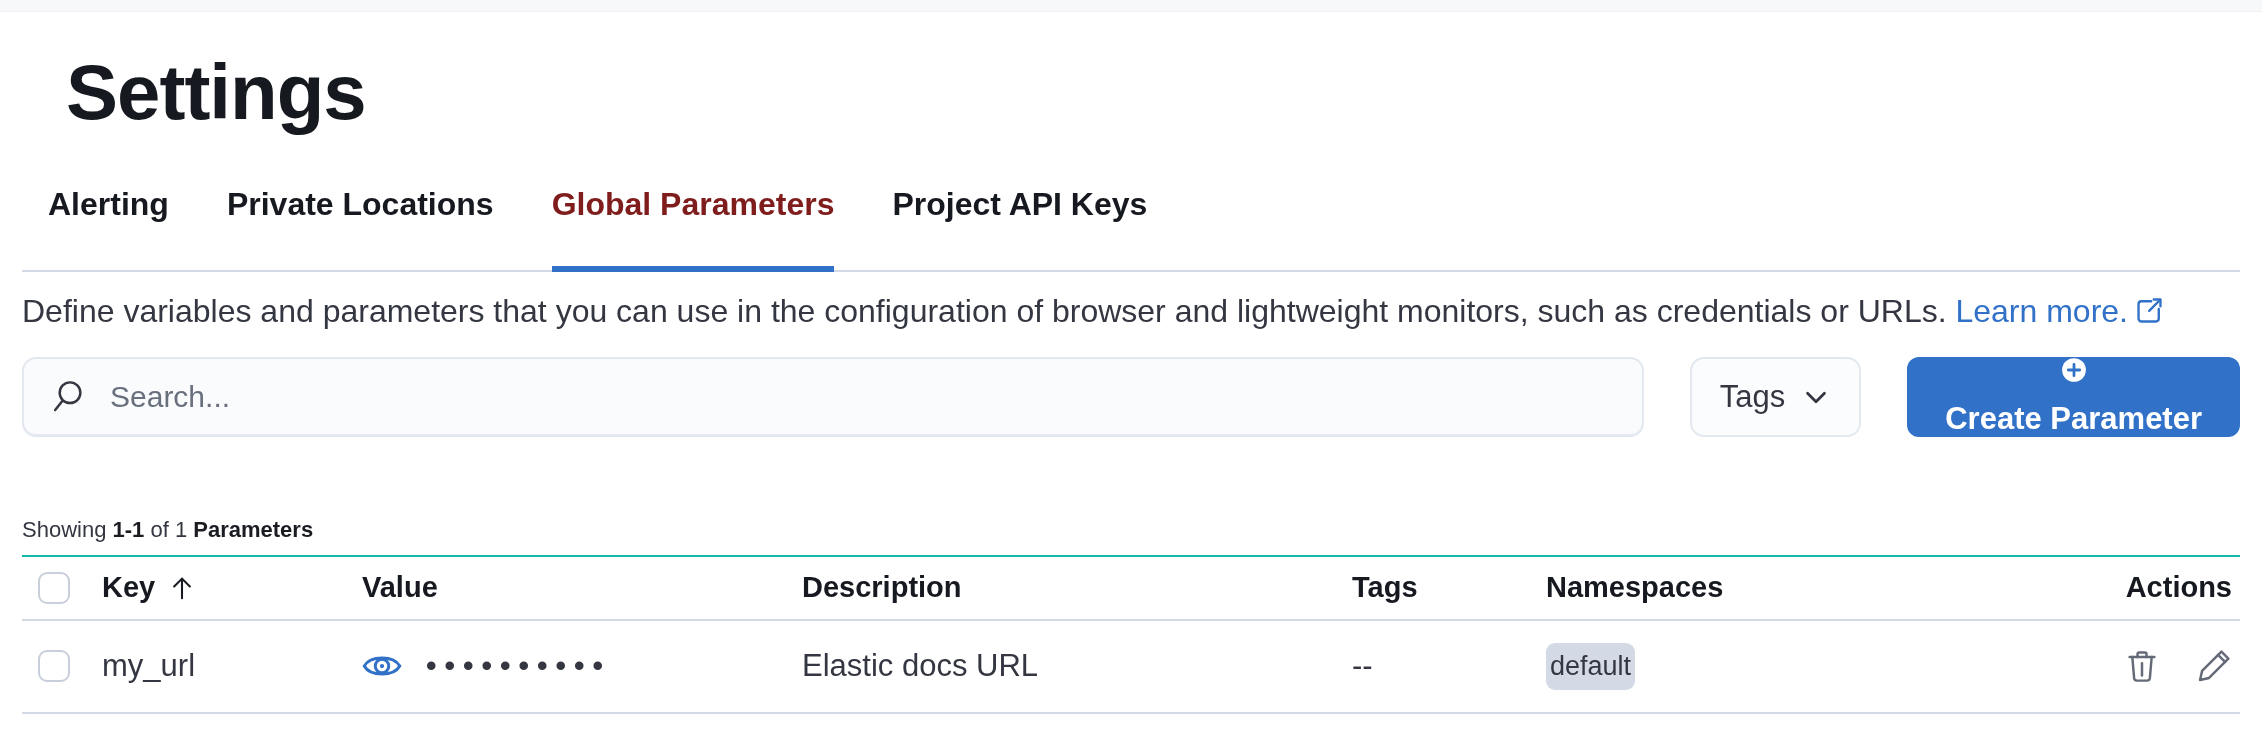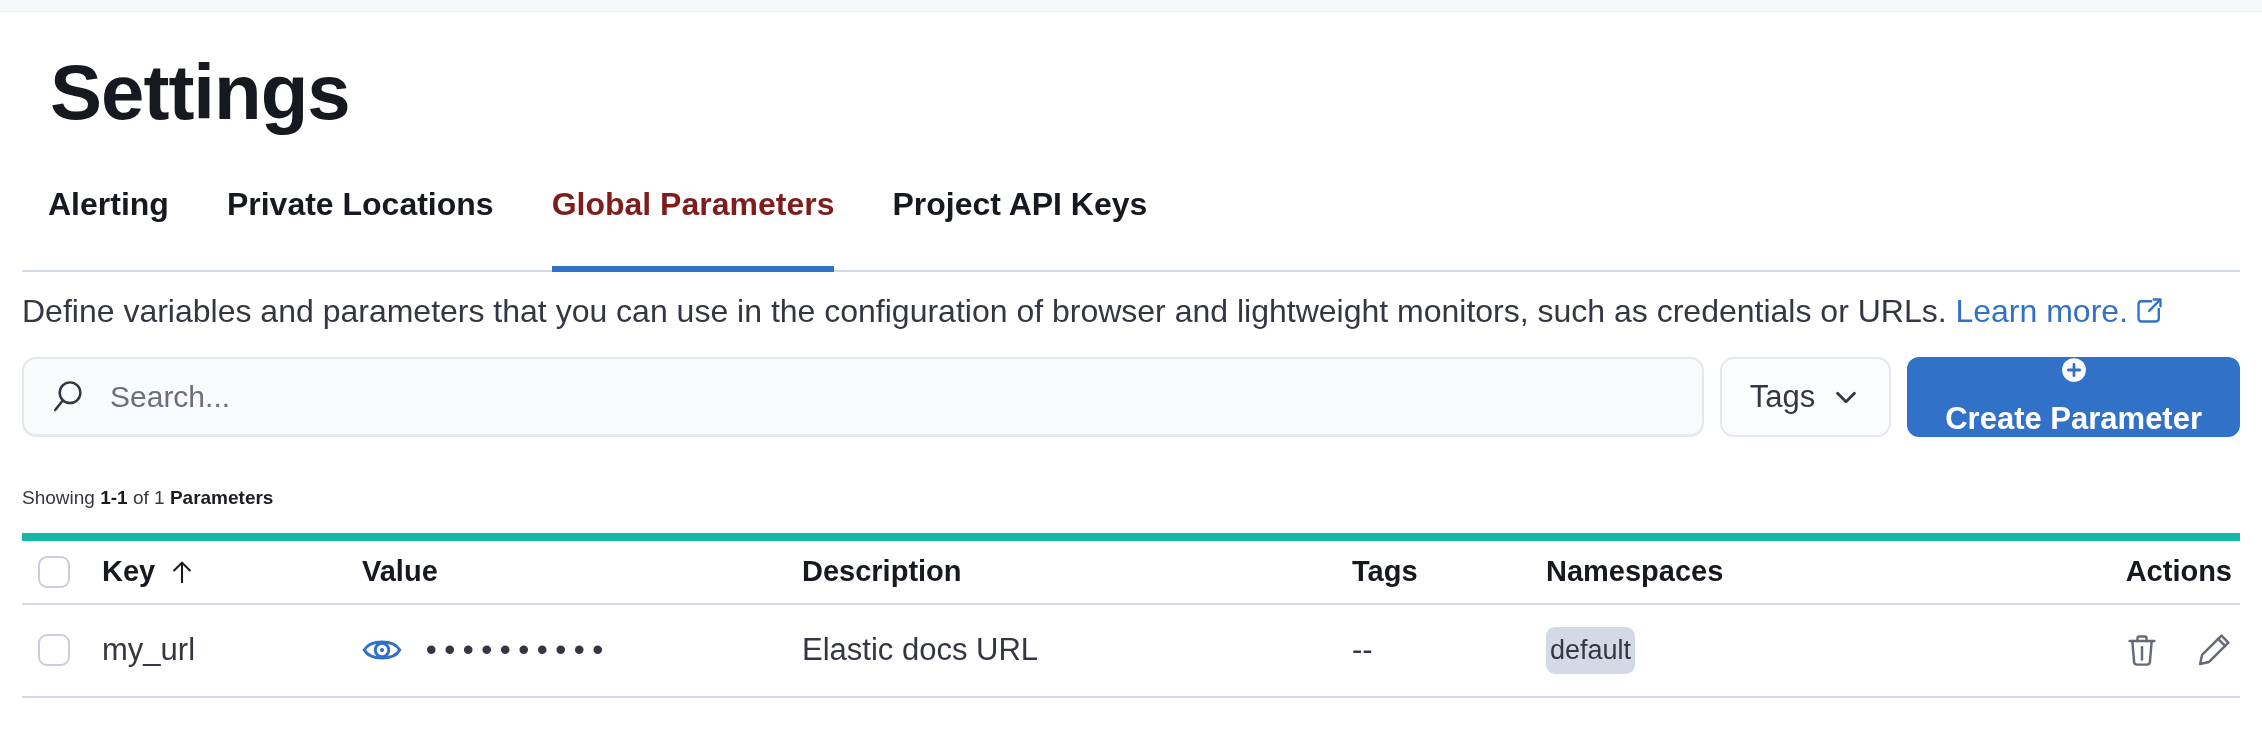--- a/index.html
+++ b/index.html
@@ -11,21 +11,21 @@
   }
   .top-strip {
     height: 12px;
     background: #f7f8fa;
     border-bottom: 1px solid #eef0f4;
   }
   .page { padding: 0 22px; }
 
   
   .page-title {
-    margin: 34px 0 0 28px;
+    margin: 34px 0 0 44px;
     font-size: 78px;
     font-weight: 700;
     color: #16191f;
     letter-spacing: -1px;
     line-height: 1.2;
   }
 
   
   .tabs {
     display: flex;
@@ -59,21 +59,21 @@
     color: #3171c7;
     text-decoration: none;
     font-weight: 400;
   }
   .ext-icon { vertical-align: -2px; margin-left: 8px; }
 
   
   .toolbar {
     display: flex;
     align-items: stretch;
-    gap: 16px;
+    gap: 46px;
     margin-top: 22px;
     height: 80px;
   }
   .search-box {
     flex: 1;
     display: flex;
     align-items: center;
     gap: 24px;
     background: #fafbfd;
     border: 2px solid #e3e8f0;
@@ -117,28 +117,28 @@
     font-size: 31px;
     font-weight: 600;
     color: #fff;
     cursor: pointer;
     white-space: nowrap;
     flex-direction: column;
   }
 
   
   .summary {
-    margin-top: 50px;
-    font-size: 19px;
+    margin-top: 80px;
+    font-size: 22px;
     color: #343741;
   }
   .summary b { font-weight: 700; color: #1a1c21; }
 
   
-  .table { margin-top: 24px; border-top: 8px solid #14b8a6; }
+  .table { margin-top: 12px; border-top: 2px solid #14b8a6; }
   .t-row { display: flex; align-items: center; }
   .t-head {
     height: 64px;
     border-bottom: 2px solid #d3dae6;
     font-weight: 700;
     font-size: 29px;
     color: #16191f;
   }
   .t-body { height: 93px; border-bottom: 2px solid #d3dae6; font-size: 31px; color: #343741; }
   .cell { padding-left: 16px; overflow: hidden; white-space: nowrap; }

